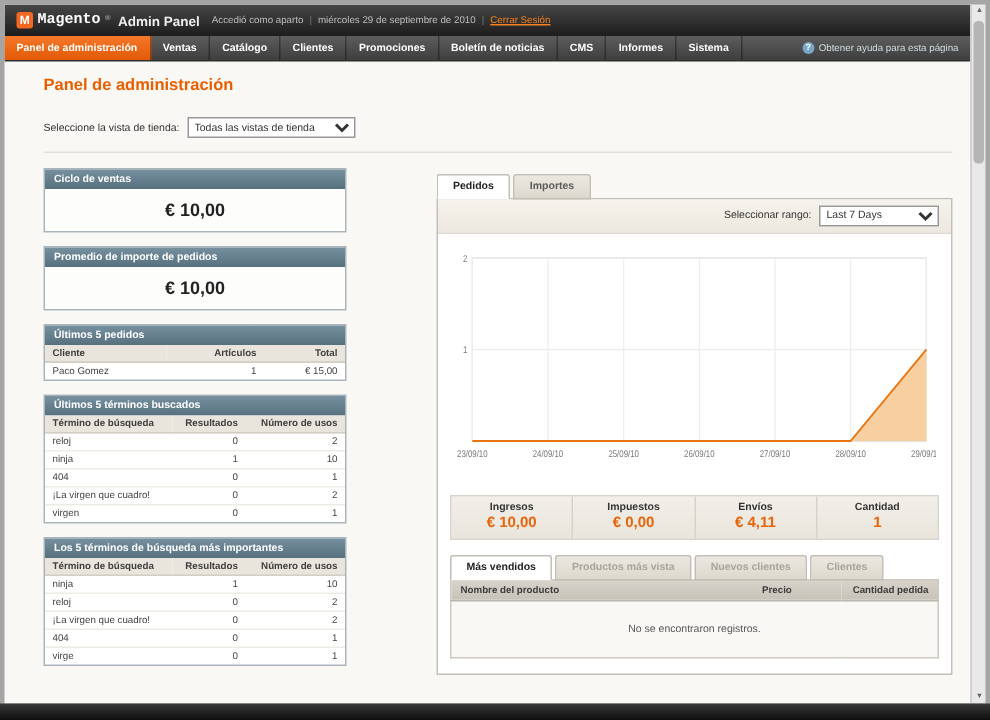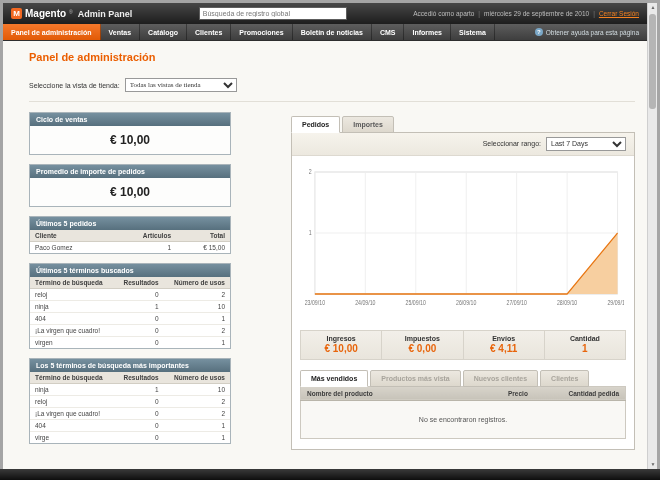--- a/index.html
+++ b/index.html
@@ -3,41 +3,41 @@
 <meta charset="utf-8">
 <style>
   *{margin:0;padding:0;box-sizing:border-box;}
   html,body{width:660px;height:480px;}
   body{font-family:"Liberation Sans",sans-serif;background:#a5a5a5;position:relative;overflow:hidden;}
   .page{position:absolute;top:3px;left:3px;right:13px;bottom:11px;background:#f9f8f4;overflow:hidden;}
   
   .topbar{height:21px;background:linear-gradient(#474747,#1d1d1d);display:flex;align-items:center;padding:0 8px;gap:8px;}
   .logo{display:flex;align-items:center;gap:3px;cursor:pointer;}
   .logo-mark{width:11px;height:11px;background:#f26822;color:#fff;font-size:8px;font-weight:bold;display:inline-flex;align-items:center;justify-content:center;border-radius:2px;}
-  .logo-text{color:#fff;font-size:10px;font-weight:bold;}
+  .logo-text{color:#fff;font-size:10px;font-weight:bold;font-family:Liberation Mono, monospace;}
   .logo-reg{color:#bbb;font-size:5px;vertical-align:top;margin-top:-4px;}
   .logo-sub{color:#eee;font-size:9px;font-weight:bold;margin-left:2px;text-align:center;}
   .top-search{flex:1;display:flex;justify-content:center;}
   .top-search input{width:148px;height:13px;font-size:7px;padding:1px 3px;border:1px solid #5d5d5d;color:#777;font-family:inherit;background:#fff;}
   .top-right{display:flex;align-items:center;gap:4px;font-size:6.5px;color:#bdbdbd;white-space:nowrap;}
   .top-right .sep{color:#777;}
   .logout{color:#f58220;text-decoration:underline;cursor:pointer;}
   
   .mainnav{height:17px;background:linear-gradient(#5d5d5d,#3e3e3e);display:flex;align-items:stretch;padding-right:8px;border-bottom:1px solid #2e2e2e;}
   .nav-items{display:flex;}
   .nav-item{color:#fff;font-size:7px;font-weight:bold;padding:0 8px;display:flex;align-items:center;border-right:1px solid rgba(0,0,0,.35);cursor:pointer;}
   .nav-item.active{background:linear-gradient(#f4782b,#e25a06);}
   .nav-help{margin-left:auto;display:flex;align-items:center;gap:3px;color:#d3dde2;font-size:6.5px;cursor:pointer;}
   .help-icon{width:8px;height:8px;border-radius:50%;background:#7aa7c7;color:#fff;font-size:6px;display:inline-flex;align-items:center;justify-content:center;font-weight:bold;}
   
   .content{padding:6px 12px 8px 26px;}
   .page-title{color:#eb5e00;font-size:11px;font-weight:bold;margin:4px 0 10px;}
   .store-switcher{display:flex;align-items:center;gap:5px;font-size:7px;color:#333;padding:5px 0 9px;border-bottom:1px solid #e2dfd7;margin-bottom:10px;}
   select{font-size:7px;font-family:inherit;height:14px;border:1px solid #999;background:#fff;color:#333;}
-  .store-switcher select{width:112px;font-family:Liberation Serif, serif;}
+  .store-switcher select{width:112px;}
   .dash{display:flex;gap:12px;align-items:center;}
   .col-left{width:202px;flex:none;}
   .box{border:1px solid #a9b4ba;margin-bottom:9px;background:#fff;}
   .box-head{background:linear-gradient(#76909f,#57707e);color:#fff;font-size:7px;font-weight:bold;padding:3px 6px;}
   .box-value{font-size:12px;font-weight:bold;color:#222;text-align:center;padding:7px 4px;background:#fdfdfc;}
   .mini{width:100%;border-collapse:collapse;font-size:6.5px;}
   .mini th{background:#e9e5dd;color:#3f3f3f;text-align:left;font-weight:bold;padding:2px 5px;border-bottom:1px solid #d2cec4;}
   .mini td{padding:2px 5px;border-bottom:1px solid #edebe5;color:#444;}
   .mini th.col1,.mini th.col2,.mini td.col1,.mini td.col2{text-align:right;}
   .mini tr:last-child td{border-bottom:none;}
@@ -76,23 +76,20 @@
 <body>
 
 <div class="page">
 
   <header class="topbar">
     <div class="logo">
       <span class="logo-mark">M</span>
       <span class="logo-text">Magento</span>
       <span class="logo-reg">®</span>
       <span class="logo-sub">Admin Panel</span>
-    </div>
-    <div class="top-search">
-      <input type="text" value="Búsqueda de registro global" style="">
     </div>
     <div class="top-right">
       <span>Accedió como aparto</span>
       <span class="sep">|</span>
       <span>miércoles 29 de septiembre de 2010</span>
       <span class="sep">|</span>
       <a class="logout">Cerrar Sesión</a>
     </div>
   </header>
 

